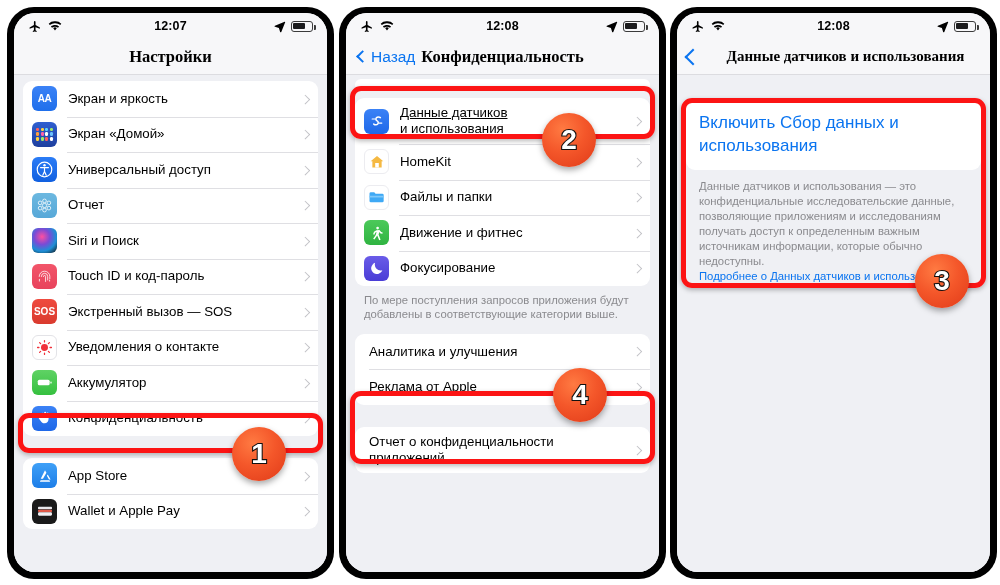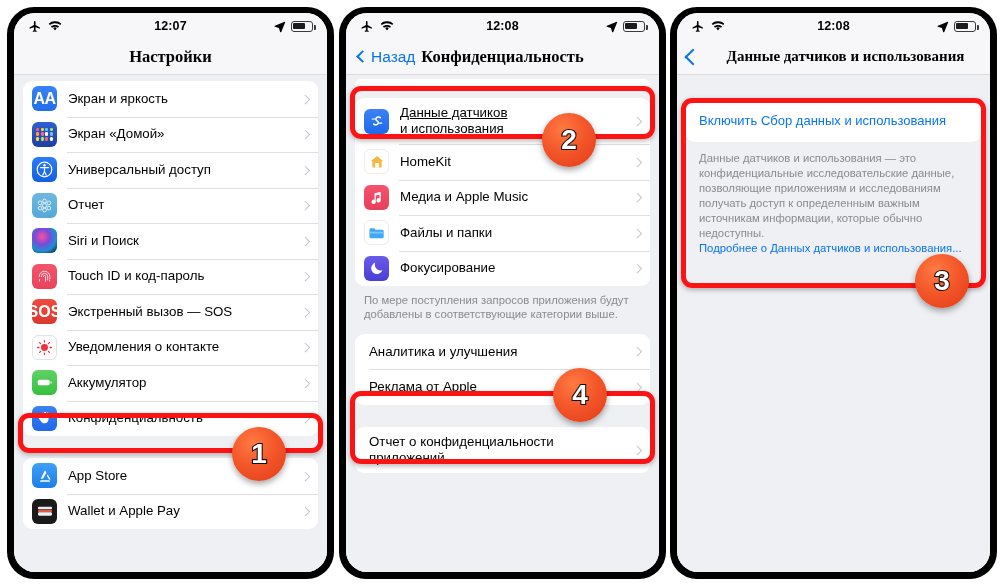--- a/index.html
+++ b/index.html
@@ -80,21 +80,21 @@
   .row{
     display:flex;align-items:center;
     min-height:35.5px;padding:0 10px 0 9px;position:relative;
   }
   .row + .row:before{
     content:"";position:absolute;left:44px;right:0;top:0;height:.5px;background:#dfdfe3;
   }
   .row .ico{
     width:25px;height:25px;border-radius:6px;flex:none;margin-right:11px;
     display:flex;align-items:center;justify-content:center;
-    font-size:16px;font-weight:bold;color:#fff;overflow:hidden;position:relative;
+    font-size:10px;font-weight:bold;color:#fff;overflow:hidden;position:relative;
   }
   .row .lbl{font-size:13.3px;color:#000;line-height:1.22;flex:1;}
   .row .lbl.two{font-size:13.3px;}
   .chev-right{
     width:6.5px;height:6.5px;border-top:1.8px solid #c2c2c7;border-right:1.8px solid #c2c2c7;
     transform:rotate(45deg);flex:none;margin-left:6px;
   }
   .foot{
     font-size:11.3px;color:#8a8a8e;line-height:1.28;padding:7px 18px 0 18px;
   }
@@ -116,21 +116,21 @@
   .i-wallet{background:#1a1a1a;}
   .i-sensor{background:linear-gradient(#3b82f6,#1f68e8);}
   .i-homekit{background:#fff;border:.5px solid #ececf0;}
   .i-media{background:linear-gradient(#f6526f,#e63f5c);}
   .i-files{background:#fff;border:.5px solid #ececf0;}
   .i-fit{background:linear-gradient(#4cc95a,#2fb441);}
   .i-focus{background:linear-gradient(#6a5ce8,#4a3dd6);}
 
   
   .detail-card{background:#fff;border-radius:9px;margin:0 9px;padding:11px 13px 13px 13px;}
-  .detail-link{color:#0a74f0;font-size:13px;line-height:1.33;font-weight:400;}
+  .detail-link{color:#0a74f0;font-size:17px;line-height:1.33;font-weight:400;}
   .detail-desc{
     font-size:11.3px;color:#8a8a8e;line-height:1.33;margin-top:10px;
   }
   .detail-more{font-size:11.3px;color:#0a74f0;line-height:1.33;}
 
   
   .hl{
     position:absolute;border:5px solid #fc1414;border-radius:11px;
     pointer-events:none;z-index:5;
     box-shadow:0 2px 5px rgba(0,0,0,.28);
@@ -381,39 +381,39 @@
           <div class="row" data-name="list-item-homekit">
             <div class="ico i-homekit" data-name="homekit-icon">
               <svg width="18" height="18" viewBox="0 0 24 24">
                   <path fill="#f5b942" d="M12 4 3.6 11h2.2v8.2h12.4V11h2.2z"></path>
                   <path fill="#fff" d="M9.6 13.4h4.8v5.8H9.6z"></path>
                 </svg>
             </div>
             <div class="lbl" data-name="row-label">HomeKit</div>
             <div class="chev-right" data-name="chevron-right-icon"></div>
           </div>
-          <div class="row" data-name="list-item-media-music">
-            <div class="ico i-media" data-name="media-music-icon">
-              <svg width="17" height="17" viewBox="0 0 24 24">
-                  <path fill="#fff" d="M17.5 4.3 9.2 6.1v9.3a3 3 0 1 0 1.8 2.8V9.1l5.2-1.1v5.2a3 3 0 1 0 1.8 2.8V4.3z"></path>
-                </svg>
-            </div>
-            <div class="lbl" data-name="row-label">Медиа и Apple Music</div>
-            <div class="chev-right" data-name="chevron-right-icon"></div>
-          </div>
           <div class="row" data-name="list-item-files-folders">
             <div class="ico i-files" data-name="files-folders-icon">
               <svg width="20" height="20" viewBox="0 0 24 24">
                   <path fill="#3fa9f5" d="M3 7.8a1.6 1.6 0 0 1 1.6-1.6h4.1l1.6 1.8h8.1A1.6 1.6 0 0 1 20 9.6v7.2a1.6 1.6 0 0 1-1.6 1.6H4.6A1.6 1.6 0 0 1 3 16.8z"></path>
                   <path fill="#7fc8fa" d="M3 10.5h17v2H3z"></path>
                 </svg>
             </div>
             <div class="lbl" data-name="row-label">Файлы и папки</div>
             <div class="chev-right" data-name="chevron-right-icon"></div>
           </div>
+          <div class="row" data-name="list-item-motion-fitness">
+            <div class="ico i-fit" data-name="motion-fitness-icon">
+              <svg width="18" height="18" viewBox="0 0 24 24">
+                  <path fill="#fff" d="M14.6 5.4a1.8 1.8 0 1 1-3.6 0 1.8 1.8 0 0 1 3.6 0zM11.3 8.2 8 10.2l-1.2 3.4 1.8.6.9-2.5 2-1-1.2 3.8-3.4 5.1 1.6 1.1 3.8-5.3 1.4 3.1 1.2 3.1 1.9-.7-1.4-3.6-1.3-3.4 1-3.2 1.6 1.9 2.6.5.3-1.9-2-.4-2.3-2.9z"></path>
+                </svg>
+            </div>
+            <div class="lbl" data-name="row-label">Движение и фитнес</div>
+            <div class="chev-right" data-name="chevron-right-icon"></div>
+          </div>
           <div class="row" data-name="list-item-focus">
             <div class="ico i-focus" data-name="focus-icon">
               <svg width="16" height="16" viewBox="0 0 24 24">
                   <path fill="#fff" d="M20 15.2A8.6 8.6 0 0 1 9.2 4.3a8.6 8.6 0 1 0 10.8 11z"></path>
                 </svg>
             </div>
             <div class="lbl" data-name="row-label">Фокусирование</div>
             <div class="chev-right" data-name="chevron-right-icon"></div>
           </div>
         </div>

